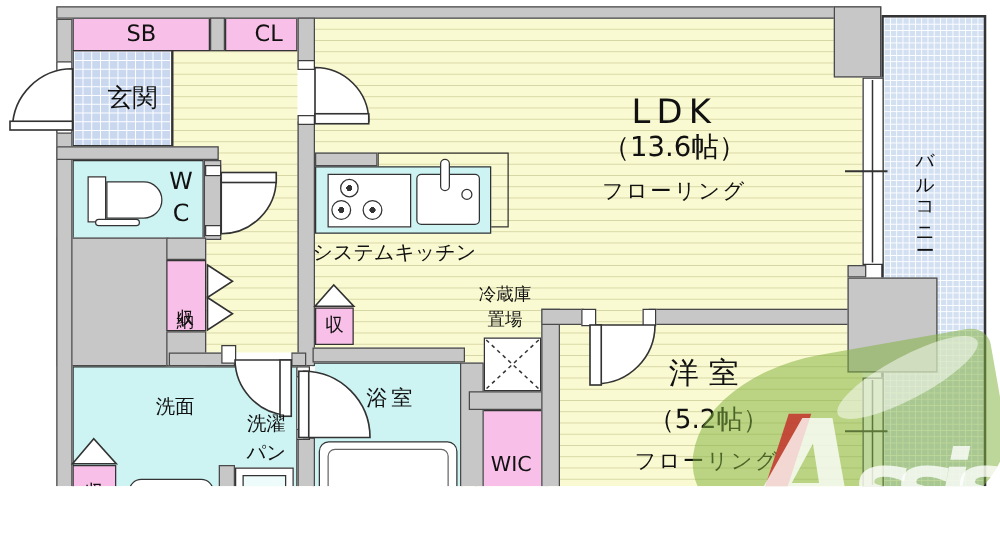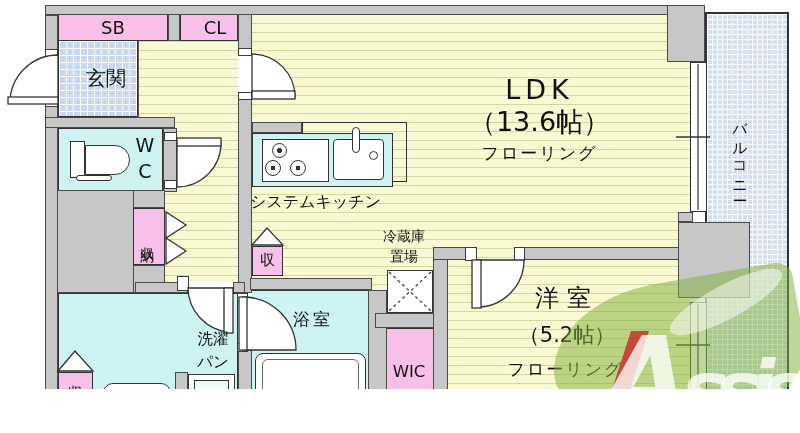--- a/index.html
+++ b/index.html
@@ -165,32 +165,33 @@
       <line x1="698" y1="304" x2="698" y2="388"></line>
       <line x1="138" y1="40" x2="138" y2="117" stroke-width="1.6"></line>
     </g>
   </svg>
 
   <div class="abs lbl z40" style="left:70px;top:66px;width:56px;font-size:20px;text-align:right;">玄関</div>
   <div class="abs lbl vtext z40" style="left:133px;top:131px;height:58px;font-size:19px;letter-spacing:4px;">WC</div>
   <div class="abs lbl vtext z40" style="left:139px;top:212px;height:52px;font-size:14px;letter-spacing:2px;">収納</div>
   <div class="abs lbl z40" style="left:250px;top:192px;width:170px;font-size:16px;text-align:left;">システムキッチン</div>
   <div class="abs lbl z40" style="left:457px;top:74px;width:165px;font-size:27px;letter-spacing:5px;">LDK</div>
-  <div class="abs lbl z40" style="left:447px;top:106px;width:185px;font-size:27px;">（13.6帖）</div>
+  <div class="abs lbl z40" style="left:447px;top:106px;width:185px;font-size:22px;">（13.6帖）</div>
   <div class="abs lbl z40" style="left:457px;top:143px;width:165px;font-size:17px;letter-spacing:2px;">フローリング</div>
   <div class="abs lbl z40" style="left:368px;top:226px;width:72px;font-size:14px;line-height:20px;">
     <div>冷蔵庫</div>
     <div>置場</div>
   </div>
   <div class="abs lbl z40" style="left:502px;top:284px;width:130px;font-size:24px;letter-spacing:8px;">洋室</div>
   <div class="abs lbl z40" style="left:487px;top:323px;width:160px;font-size:21px;">（5.2帖）</div>
   <div class="abs lbl z40" style="left:483px;top:359px;width:165px;font-size:17px;letter-spacing:2px;">フローリング</div>
   <div class="abs lbl vtext z40" style="left:731px;top:94px;height:120px;font-size:15px;letter-spacing:3px;">バルコニー</div>
   <div class="abs lbl z40" style="left:282px;top:309px;width:62px;font-size:17px;letter-spacing:3px;">浴室</div>
   <div class="abs lbl z40" style="left:97px;top:314px;width:86px;font-size:15.5px;line-height:22px;">
+    <div>洗面</div>
   </div>
   <div class="abs lbl z40" style="left:184px;top:328px;width:58px;font-size:15.5px;line-height:23px;">
     <div>洗濯</div>
     <div>パン</div>
   </div>
   <div class="abs lbl z40" style="left:58px;top:384px;width:35px;font-size:15px;">収</div>
   <div class="abs lbl z40" style="left:252px;top:251px;width:31px;font-size:15px;">収</div>
   <div class="abs lbl z40" style="left:380px;top:362px;width:58px;font-size:16.5px;">WIC</div>
 
   <div id="logo">

